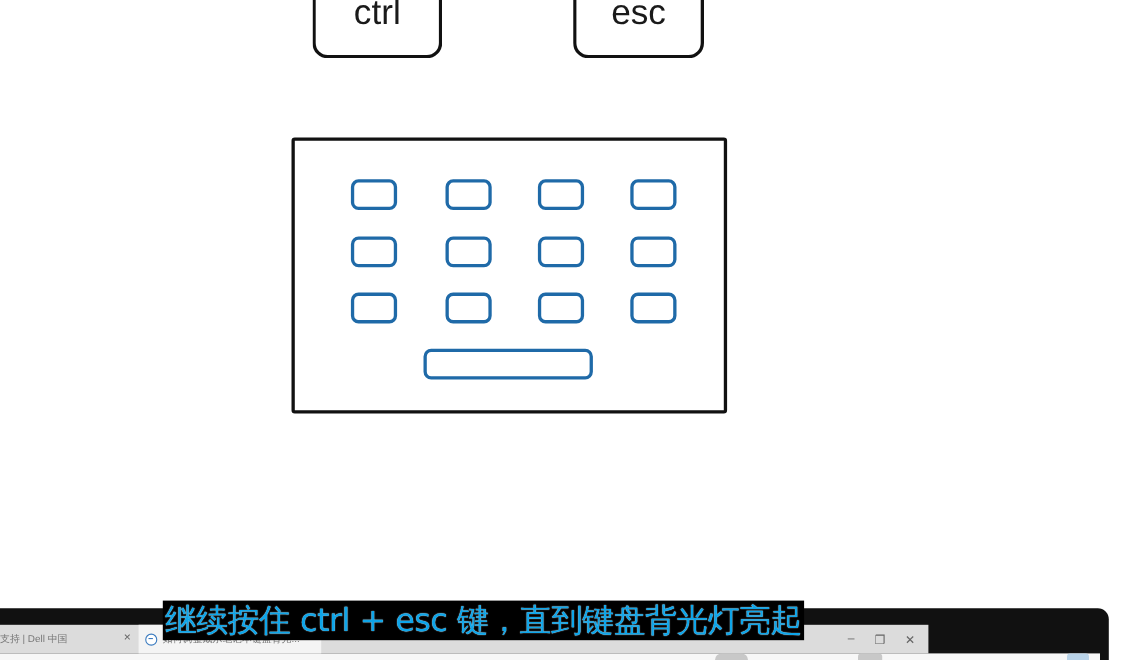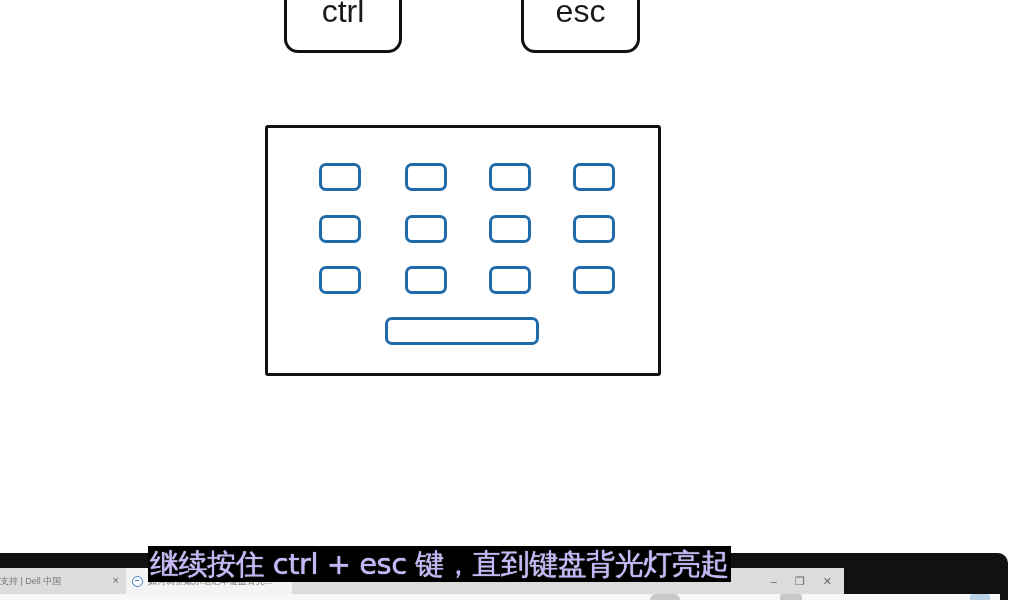--- a/index.html
+++ b/index.html
@@ -135,21 +135,21 @@
       border-radius: 3px 3px 0 0;
     }
 
     .subtitle {
       position: absolute;
       left: 148px;
       top: 546px;
       height: 36px;
       padding: 0 2px;
       background: #000000;
-      color: #c4b5fd;
+      color: #0ea5e9;
       font-family: "DejaVu Sans", "Liberation Sans", sans-serif;
       font-size: 29px;
       line-height: 36px;
       white-space: nowrap;
       letter-spacing: -0.5px;
       text-shadow: 0 0 1px #ffffff;
     }
   </style>
 </head>
 <body>

